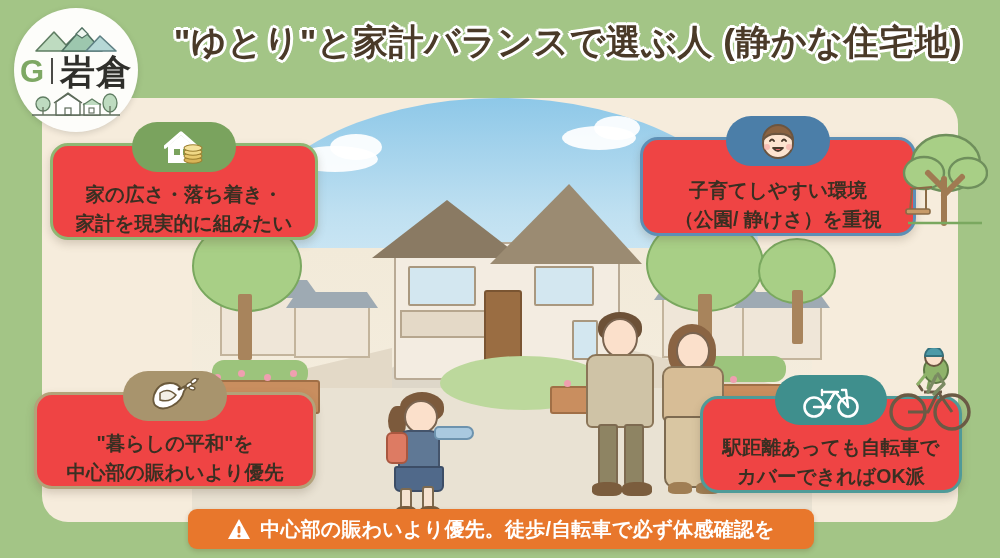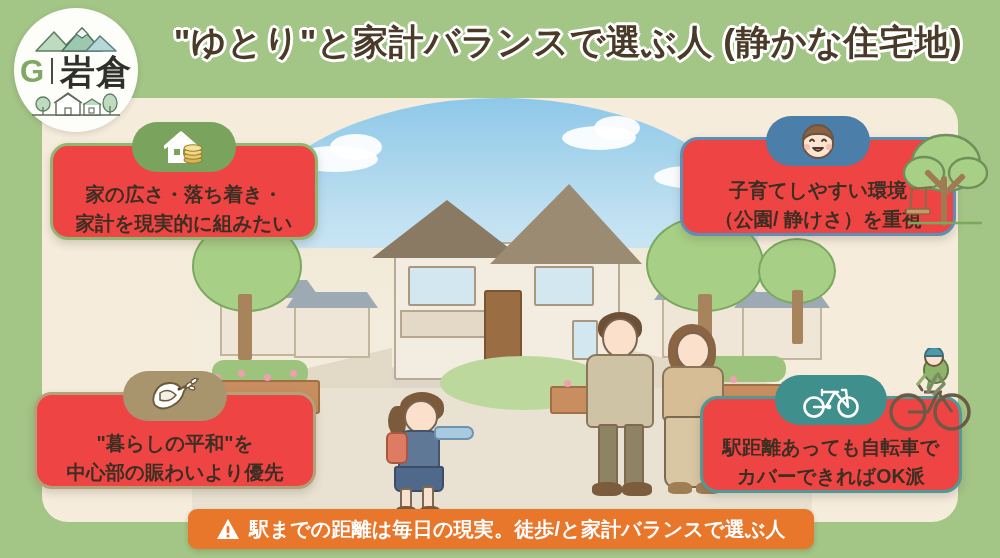--- a/index.html
+++ b/index.html
@@ -298,21 +298,21 @@
     width: 104px; height: 50px;
     border-radius: 25px;
     display: flex;
     align-items: center;
     justify-content: center;
     gap: 4px;
     z-index: 2;
   }
 
   #card-tl { left: 50px;  top: 143px; width: 268px; height: 97px; border: 3px solid #8fb773; }
-  #card-tr { left: 680px; top: 137px; width: 276px; height: 99px; border: 3px solid #5d8fb5; }
+  #card-tr { left: 640px; top: 137px; width: 276px; height: 99px; border: 3px solid #5d8fb5; }
   #card-bl { left: 34px;  top: 392px; width: 282px; height: 97px; border: 3px solid #b3a279; }
   #card-br { left: 700px; top: 396px; width: 262px; height: 97px; border: 3px solid #4f9a98; }
 
   
   .acc { position: absolute; z-index: 26; }
 
   
   .banner {
     position: absolute;
     left: 188px; top: 509px;
@@ -559,16 +559,16 @@
     <div class="card-text">駅距離あっても自転車で
 カバーできればOK派</div>
   </div>
 
   <div class="banner">
     <svg class="warn-ico" viewBox="0 0 24 22">
       <path d="M12 1 L23 21 L1 21 Z" fill="#ffffff"></path>
       <rect x="10.6" y="8" width="2.8" height="7.4" rx="1.4" fill="#e8772c"></rect>
       <circle cx="12" cy="18" r="1.6" fill="#e8772c"></circle>
     </svg>
-    <span class="banner-text">駅までの距離は毎日の現実。徒歩/と家計バランスで選ぶ人</span>
+    <span class="banner-text">中心部の賑わいより優先。徒歩/自転車で必ず体感確認を</span>
   </div>
 
 </div>
 
 </body></html>

